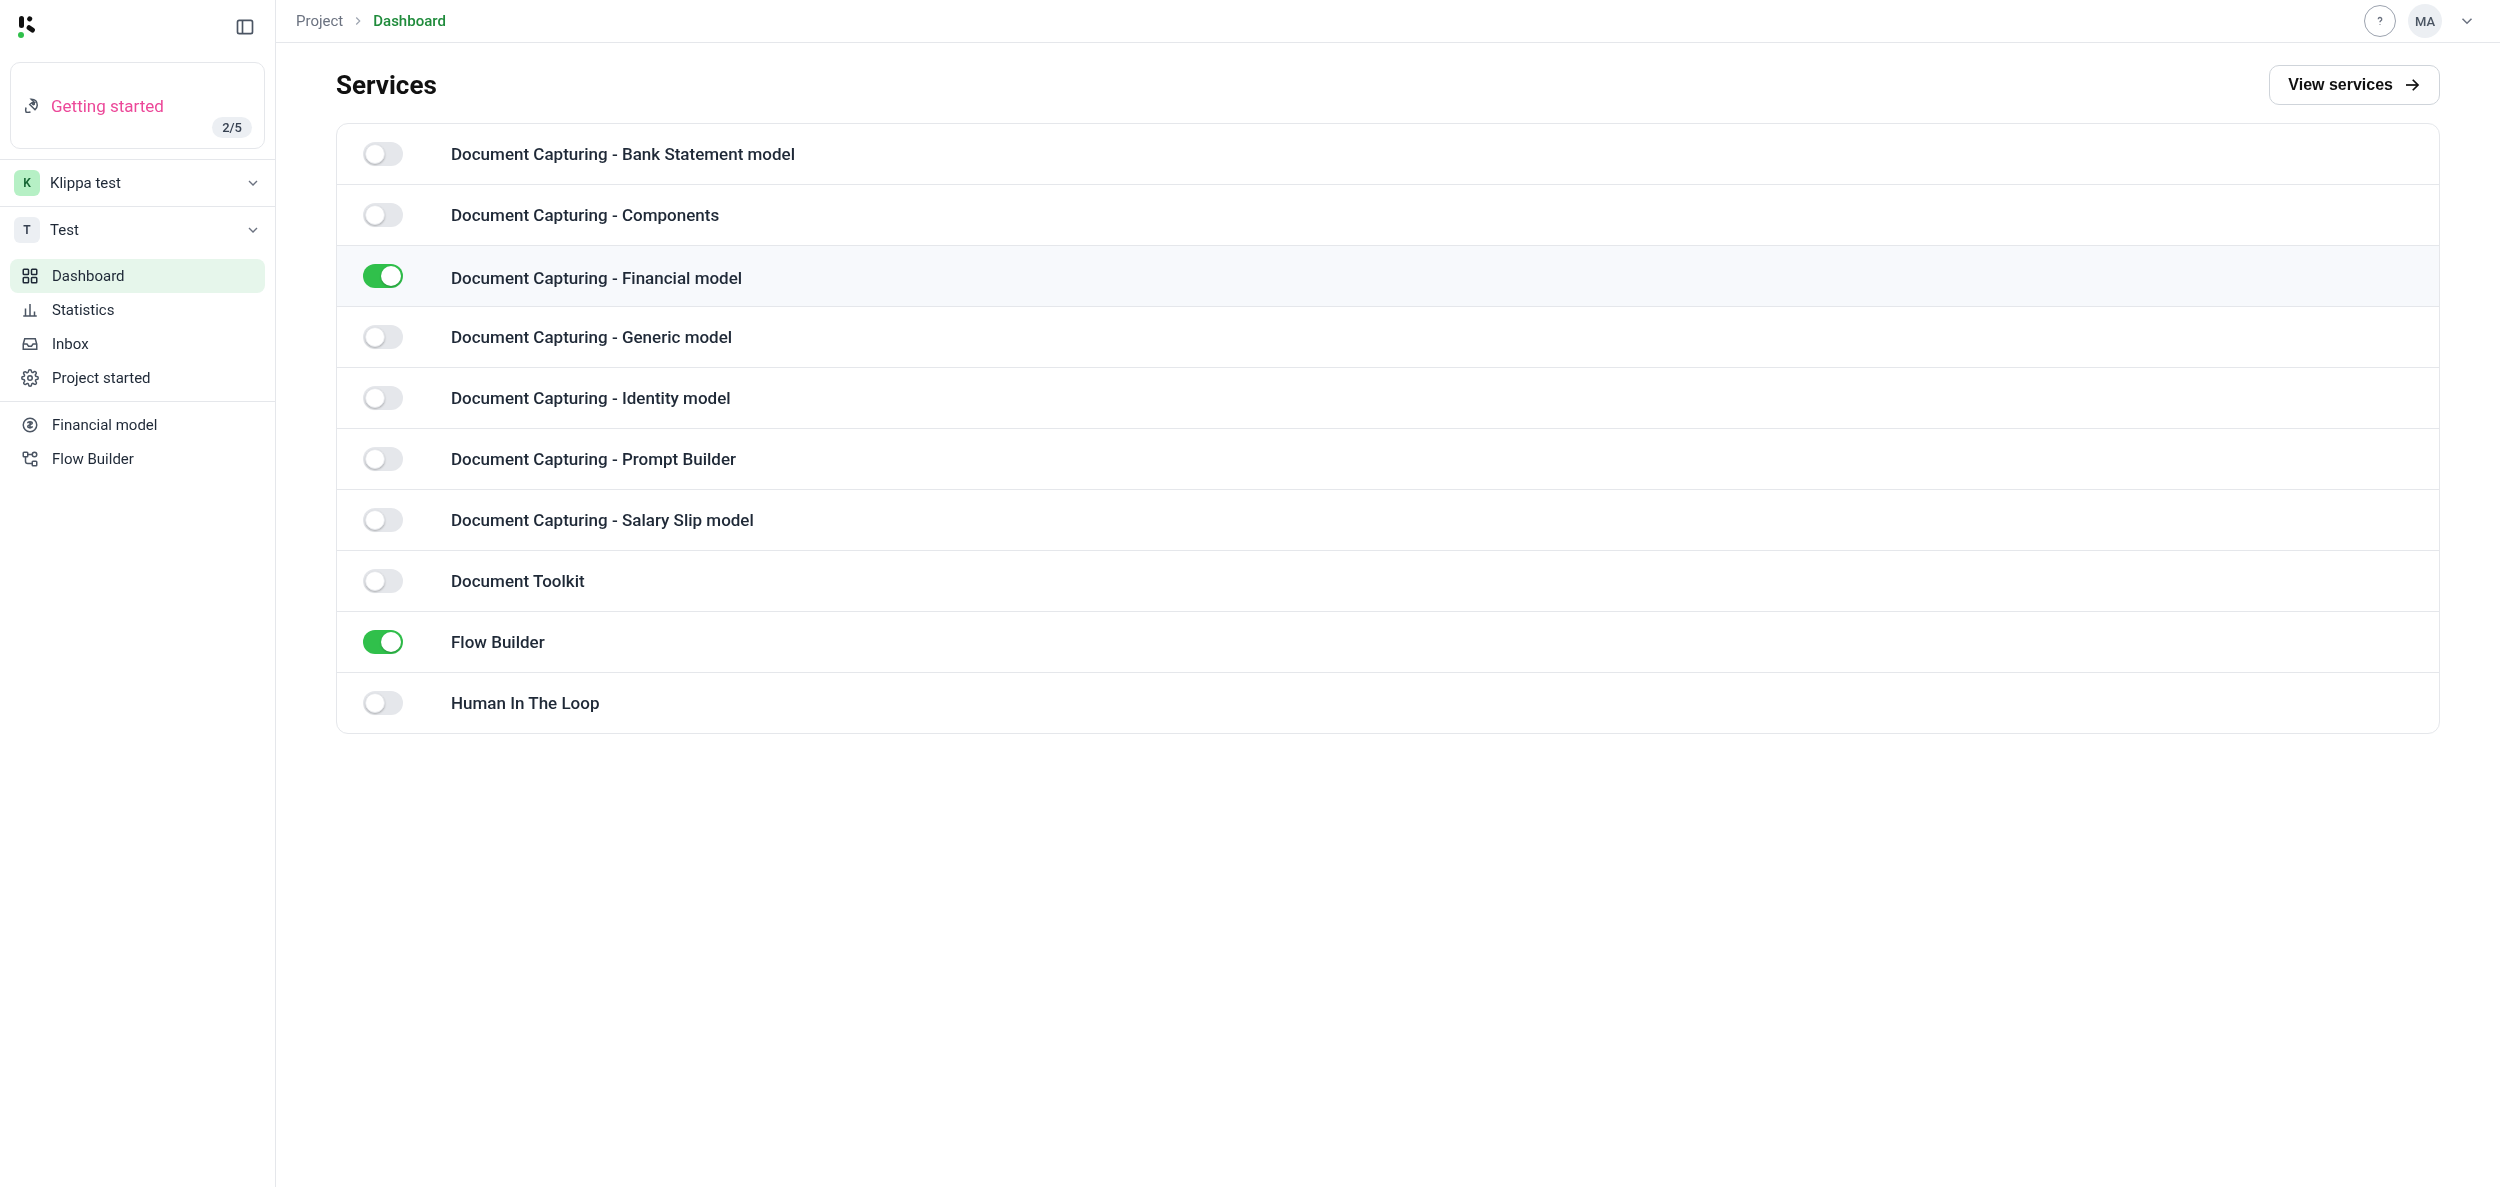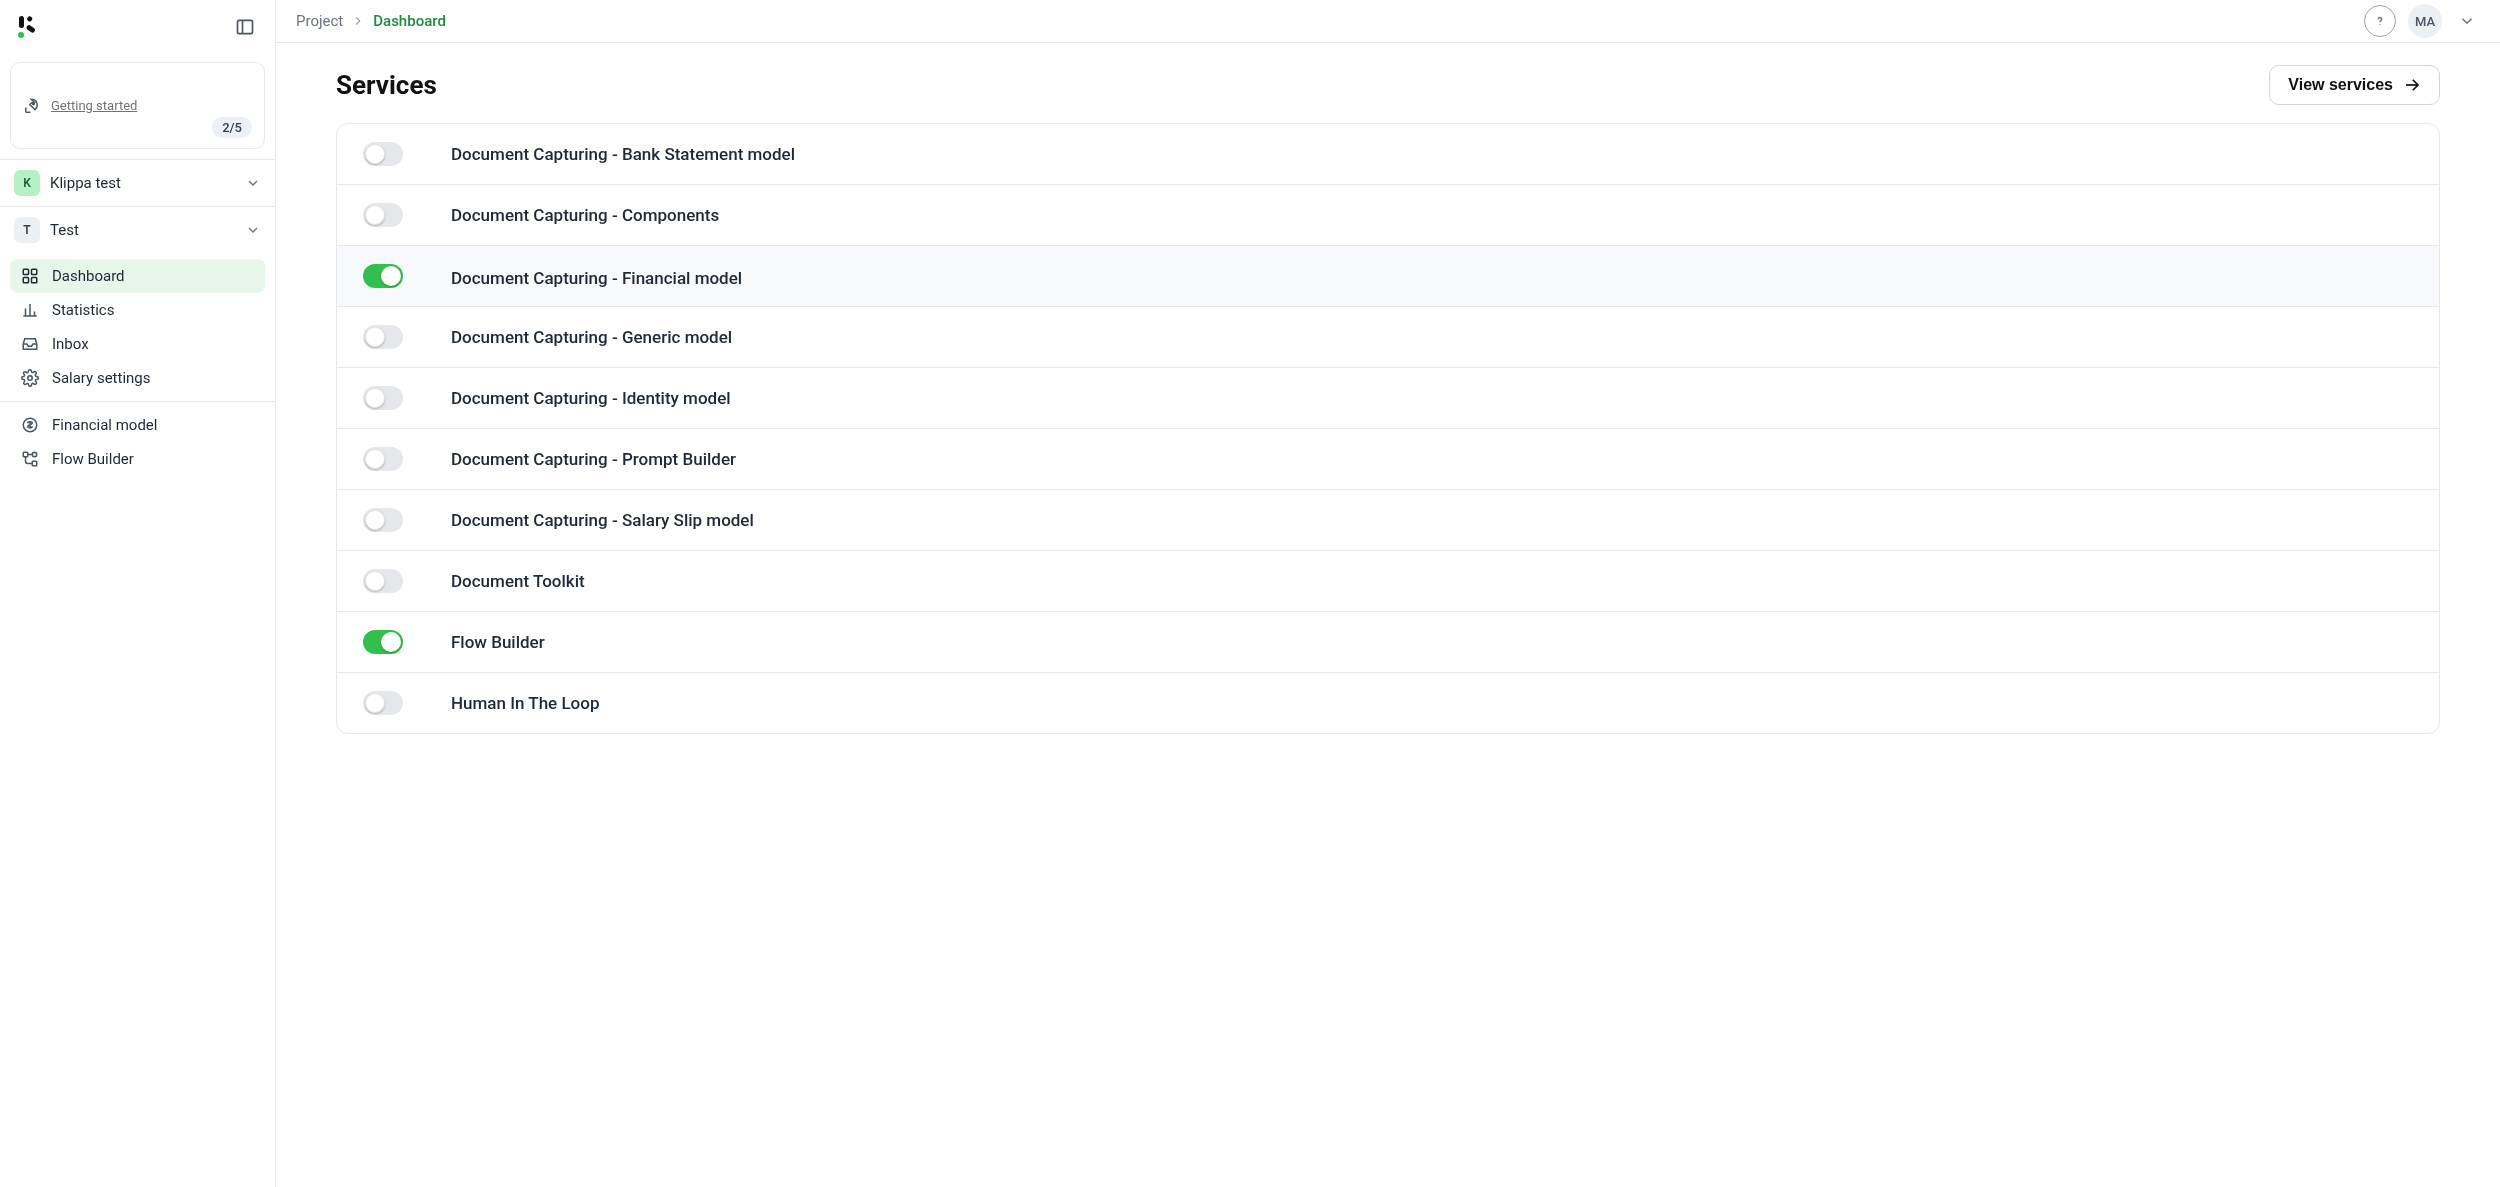--- a/index.html
+++ b/index.html
@@ -35,21 +35,21 @@
     margin: 8px 10px 10px 10px;
     border: 1px solid #e5e7eb;
     border-radius: 10px;
     padding: 10px 12px;
     display: flex;
     align-items: center;
     justify-content: space-between;
     cursor: pointer;
   }
   .gs-left { display:flex; align-items:center; gap:10px; }
-  .gs-title { font-size: 13px; color:#737373;text-decoration:underline; }
+  .gs-title { font-size: 17px; color:#ec4899; }
   .gs-badge {
     background:#eceff3; color:#374151;
     font-size: 13px; border-radius: 999px; padding: 3px 10px; font-weight:500;margin-top:44px;
   }
 
   .switcher {
     display:flex; align-items:center; justify-content:space-between;
     padding: 10px 14px;
     cursor:pointer;
   }
@@ -243,21 +243,21 @@
         </span>
         <span>Inbox</span>
       </div>
       <div class="nav-item">
         <span class="icon">
           <svg width="18" height="18" viewBox="0 0 24 24" fill="none" stroke="currentColor" stroke-width="2">
             <circle cx="12" cy="12" r="3"></circle>
             <path d="M19.4 15a1.7 1.7 0 0 0 .3 1.8l.1.1a2 2 0 1 1-2.8 2.8l-.1-.1a1.7 1.7 0 0 0-1.8-.3 1.7 1.7 0 0 0-1 1.5V21a2 2 0 1 1-4 0v-.1a1.7 1.7 0 0 0-1-1.5 1.7 1.7 0 0 0-1.8.3l-.1.1a2 2 0 1 1-2.8-2.8l.1-.1a1.7 1.7 0 0 0 .3-1.8 1.7 1.7 0 0 0-1.5-1H3a2 2 0 1 1 0-4h.1a1.7 1.7 0 0 0 1.5-1 1.7 1.7 0 0 0-.3-1.8l-.1-.1a2 2 0 1 1 2.8-2.8l.1.1a1.7 1.7 0 0 0 1.8.3h0a1.7 1.7 0 0 0 1-1.5V3a2 2 0 1 1 4 0v.1a1.7 1.7 0 0 0 1 1.5h0a1.7 1.7 0 0 0 1.8-.3l.1-.1a2 2 0 1 1 2.8 2.8l-.1.1a1.7 1.7 0 0 0-.3 1.8v0a1.7 1.7 0 0 0 1.5 1H21a2 2 0 1 1 0 4h-.1a1.7 1.7 0 0 0-1.5 1z"></path>
           </svg>
         </span>
-        <span>Salary settings</span>
+        <span>Project started</span>
       </div>
     </nav>
 
     <div class="divider"></div>
 
     <div class="nav-section">
       <div class="nav-item">
         <span class="icon">
           <svg width="18" height="18" viewBox="0 0 24 24" fill="none" stroke="currentColor" stroke-width="2">
             <circle cx="12" cy="12" r="9"></circle>

